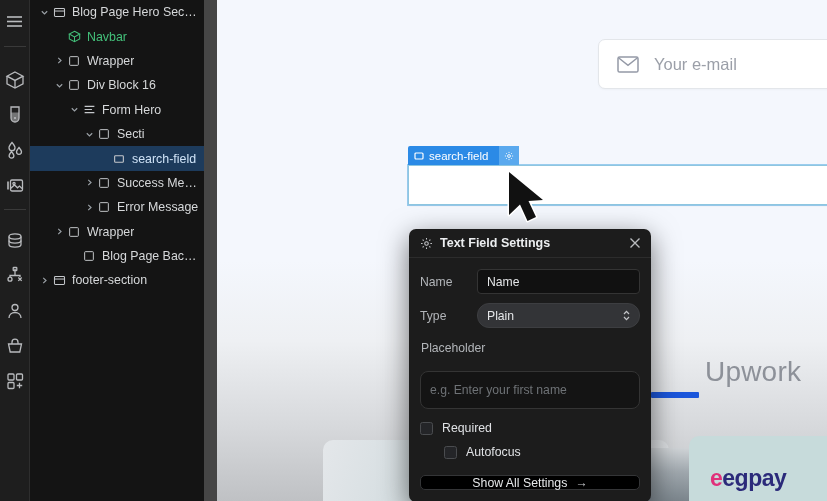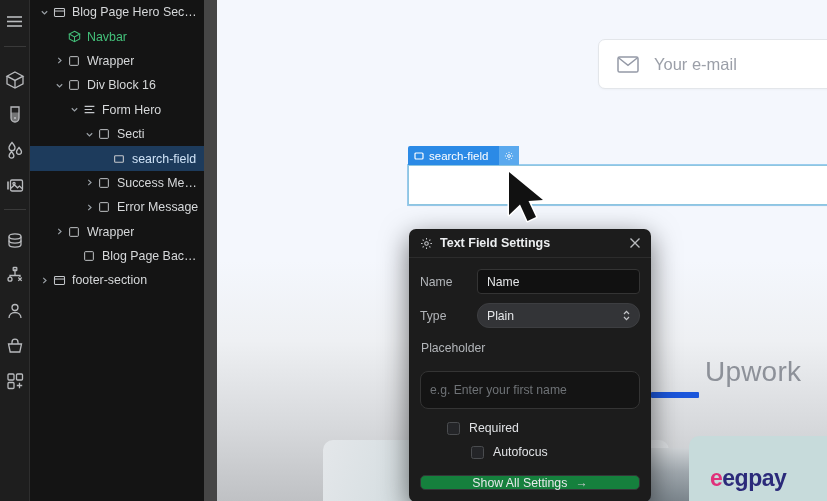--- a/index.html
+++ b/index.html
@@ -186,29 +186,29 @@
     padding: 0 8px 0 9px;
   }
   .sel .caret { color: #c2c4c7; font-size: 9px; line-height: 1.05; display:flex; flex-direction:column; }
   .sub-label { font-size: 12.2px; color: #b2b5b9; margin: 13px 0 16px 1px; }
   .ph-input {
     height: 38px; background: #141414;
     border: 1px solid #343434; border-radius: 8px;
     color: #6e7276; font-size: 12.2px;
     display: flex; align-items: center; padding: 0 9px;
   }
-  .check-row { display: flex; align-items: center; gap: 9px; margin-top: 12px; margin-left: 27px; }
+  .check-row { display: flex; align-items: center; gap: 9px; margin-top: 12px; }
   .cbox {
     width: 13px; height: 13px; border: 1px solid #4a4c4f;
     background: #242528; border-radius: 2.5px;
   }
   .check-label { font-size: 12.3px; color: #dfe1e4; }
   .show-all {
     margin-top: 16px; height: 15px;
-    background: #15803d; border: 1px solid #343537; border-radius: 5px;
+    background: #000000; border: 1px solid #343537; border-radius: 5px;
     display: flex; align-items: center; justify-content: center; gap: 8px;
     font-size: 12.3px; color: #e6e8ea;
   }
   .show-all .arrow { color: #c8cacd; }
 
   
   .cursor { position: absolute; left: 505px; top: 170px; pointer-events: none; }
 </style>
 </head>
 <body>

